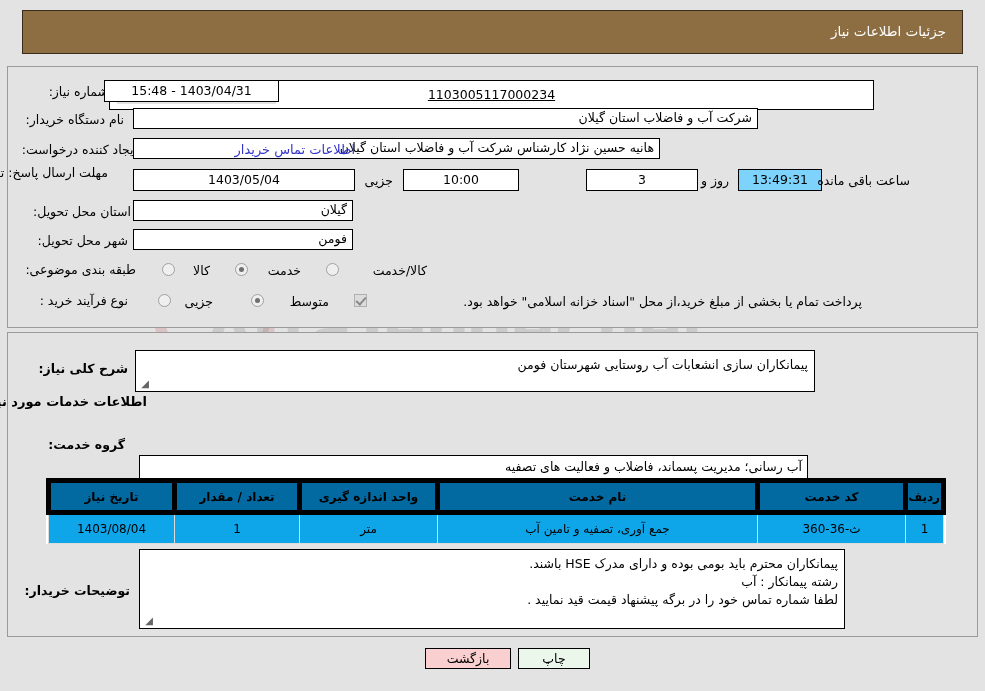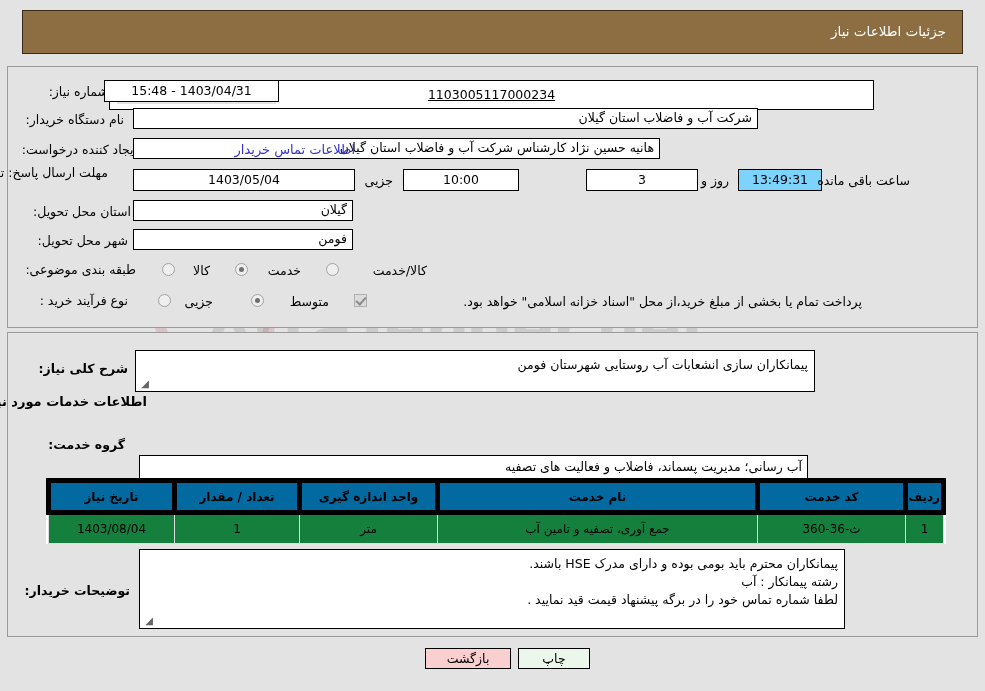--- a/index.html
+++ b/index.html
@@ -191,21 +191,21 @@
   #svc-table th {
     background: #0369a1;
     border: 5px solid #000000;
     color: #000;
     font-weight: bold;
     height: 25px;
     text-align: center;
     font-size: 12px;
   }
   #svc-table td {
-    background: #15803d;
+    background: #0ea5e9;
     border: 1px solid #dcdcdc;
     height: 26px;
     text-align: center;
     font-size: 12px;
     color: #000;
   }
 
   
   .btn {
     position: absolute;

